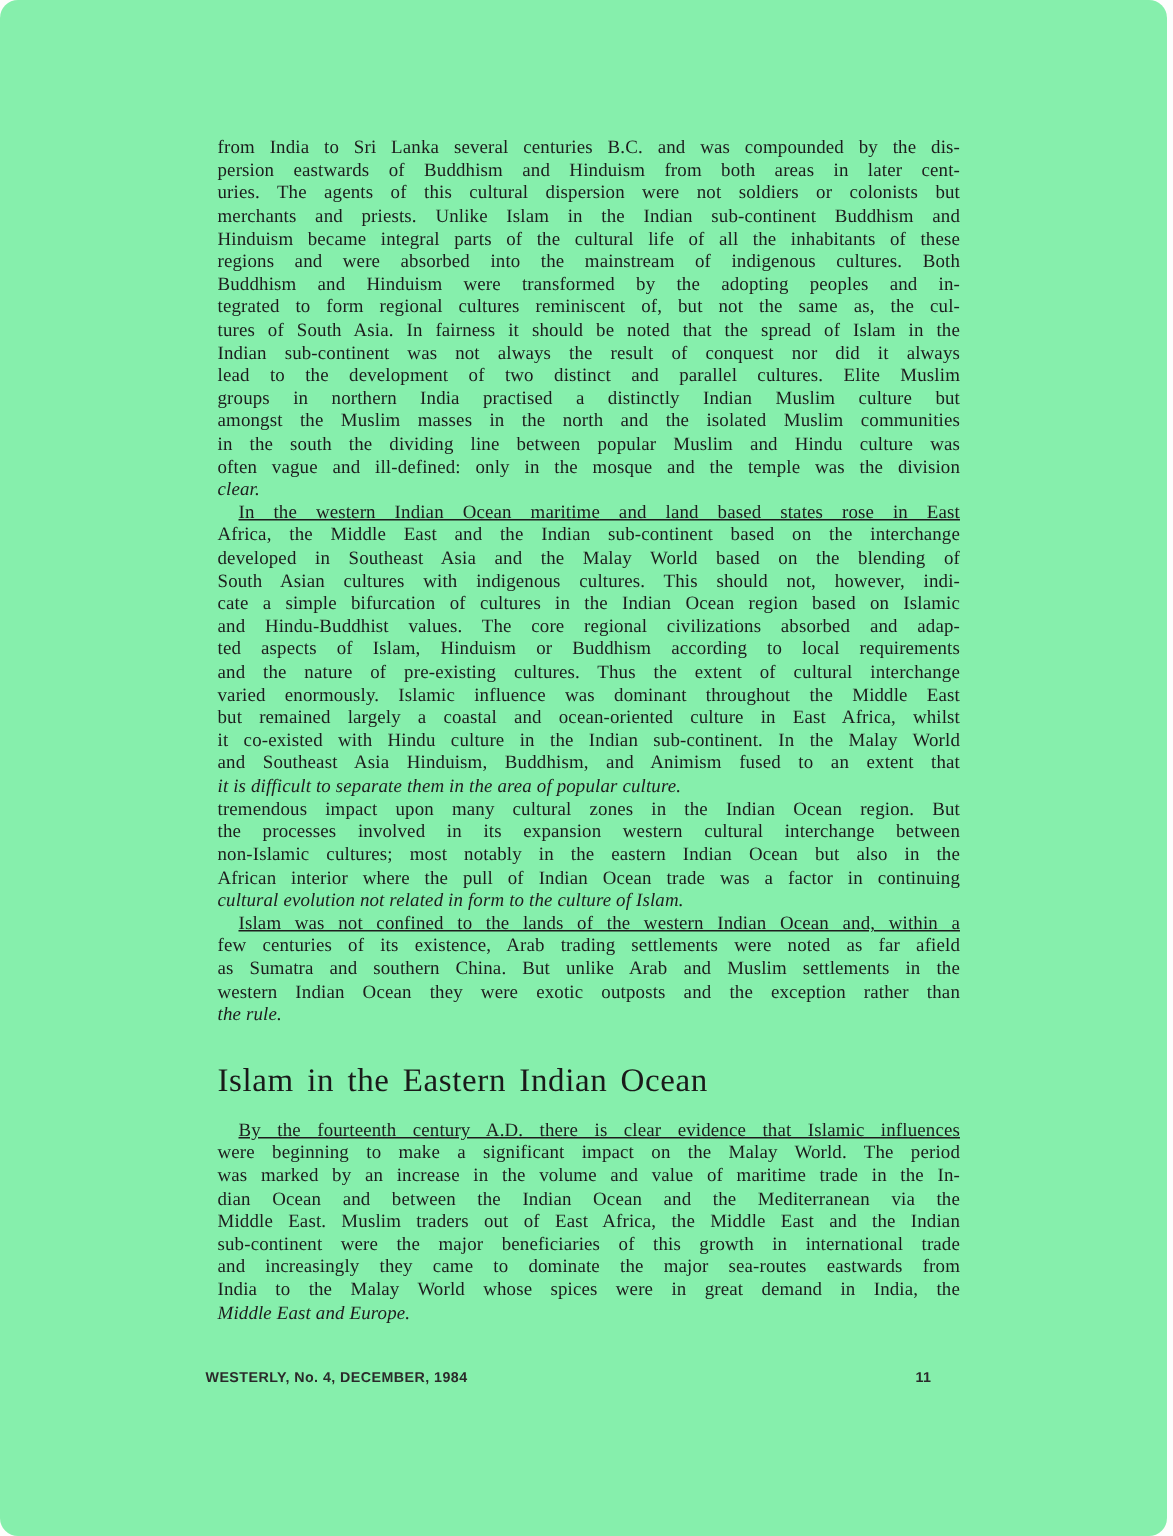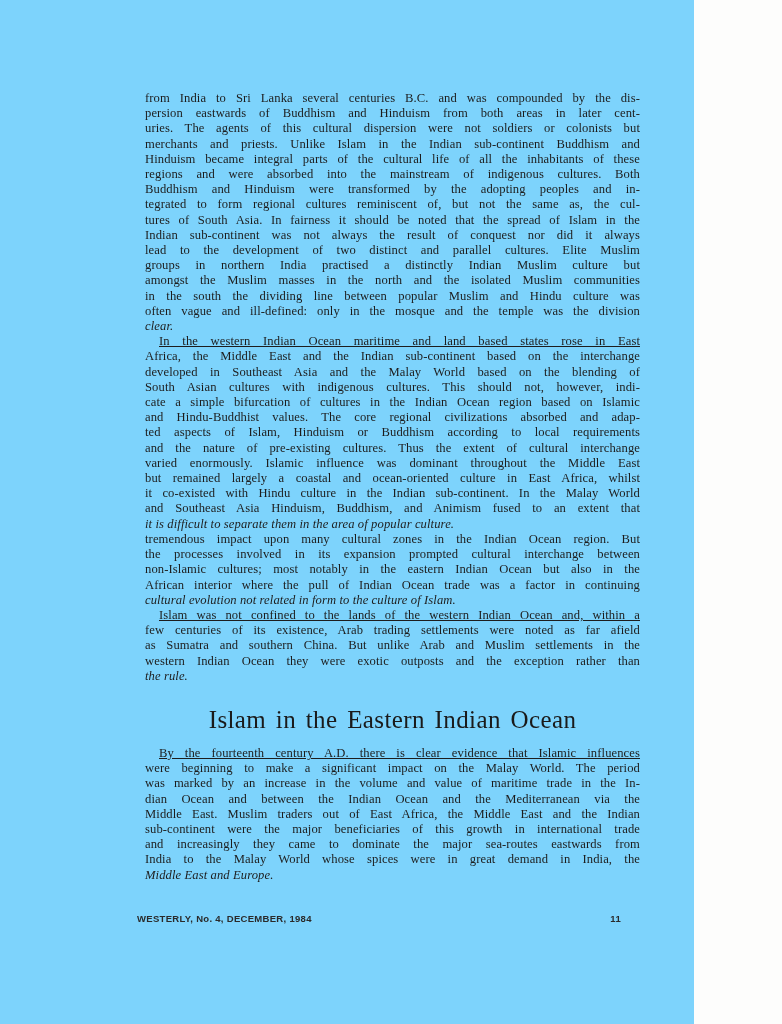--- a/index.html
+++ b/index.html
@@ -9,23 +9,24 @@
   body {
     width: 782px;
     height: 1024px;
     background: #fdfdfc;
     overflow: hidden;
     font-family: "Liberation Serif", "DejaVu Serif", serif;
     color: #1d1d1d;
   }
   .page {
     position: relative;
-    width: 694px;
+    width: 778px;
     height: 1024px;
-    background: #7dd3fc;
+    background: #86efac;
+    border-radius: 12px;
   }
   .article {
     position: absolute;
     top: 0;
     left: 145px;
     width: 495px;
     padding-top: 91px;
   }
   .para {
     margin: 0;
@@ -40,28 +41,27 @@
   }
   .line.last {
     text-align-last: left;
     font-style: italic;
   }
   .line.indent {
     text-indent: 14px;
     text-decoration: underline;
   }
   .heading {
-    font-size: 25px;
+    font-size: 22px;
     font-weight: 400;
     line-height: 32px;
     margin: 20px 0 10px 0;
     letter-spacing: 0.4px;
     word-spacing: 3px;
     color: #1a1a1a;
-    text-align: center;
   }
   .footer {
     position: absolute;
     left: 137px;
     top: 913px;
     width: 500px;
     display: flex;
     justify-content: space-between;
     align-items: baseline;
     font-family: "Liberation Sans", "DejaVu Sans", sans-serif;
@@ -107,21 +107,21 @@
         <div class="line">ted aspects of Islam, Hinduism or Buddhism according to local requirements</div>
         <div class="line">and the nature of pre-existing cultures. Thus the extent of cultural interchange</div>
         <div class="line">varied enormously. Islamic influence was dominant throughout the Middle East</div>
         <div class="line">but remained largely a coastal and ocean-oriented culture in East Africa, whilst</div>
         <div class="line">it co-existed with Hindu culture in the Indian sub-continent. In the Malay World</div>
         <div class="line">and Southeast Asia Hinduism, Buddhism, and Animism fused to an extent that</div>
         <div class="line last">it is difficult to separate them in the area of popular culture.</div>
       </div>
       <div class="para">
         <div class="line">tremendous impact upon many cultural zones in the Indian Ocean region. But</div>
-        <div class="line">the processes involved in its expansion prompted cultural interchange between</div>
+        <div class="line">the processes involved in its expansion western cultural interchange between</div>
         <div class="line">non-Islamic cultures; most notably in the eastern Indian Ocean but also in the</div>
         <div class="line">African interior where the pull of Indian Ocean trade was a factor in continuing</div>
         <div class="line last">cultural evolution not related in form to the culture of Islam.</div>
       </div>
       <div class="para">
         <div class="line indent">Islam was not confined to the lands of the western Indian Ocean and, within a</div>
         <div class="line">few centuries of its existence, Arab trading settlements were noted as far afield</div>
         <div class="line">as Sumatra and southern China. But unlike Arab and Muslim settlements in the</div>
         <div class="line">western Indian Ocean they were exotic outposts and the exception rather than</div>
         <div class="line last">the rule.</div>

